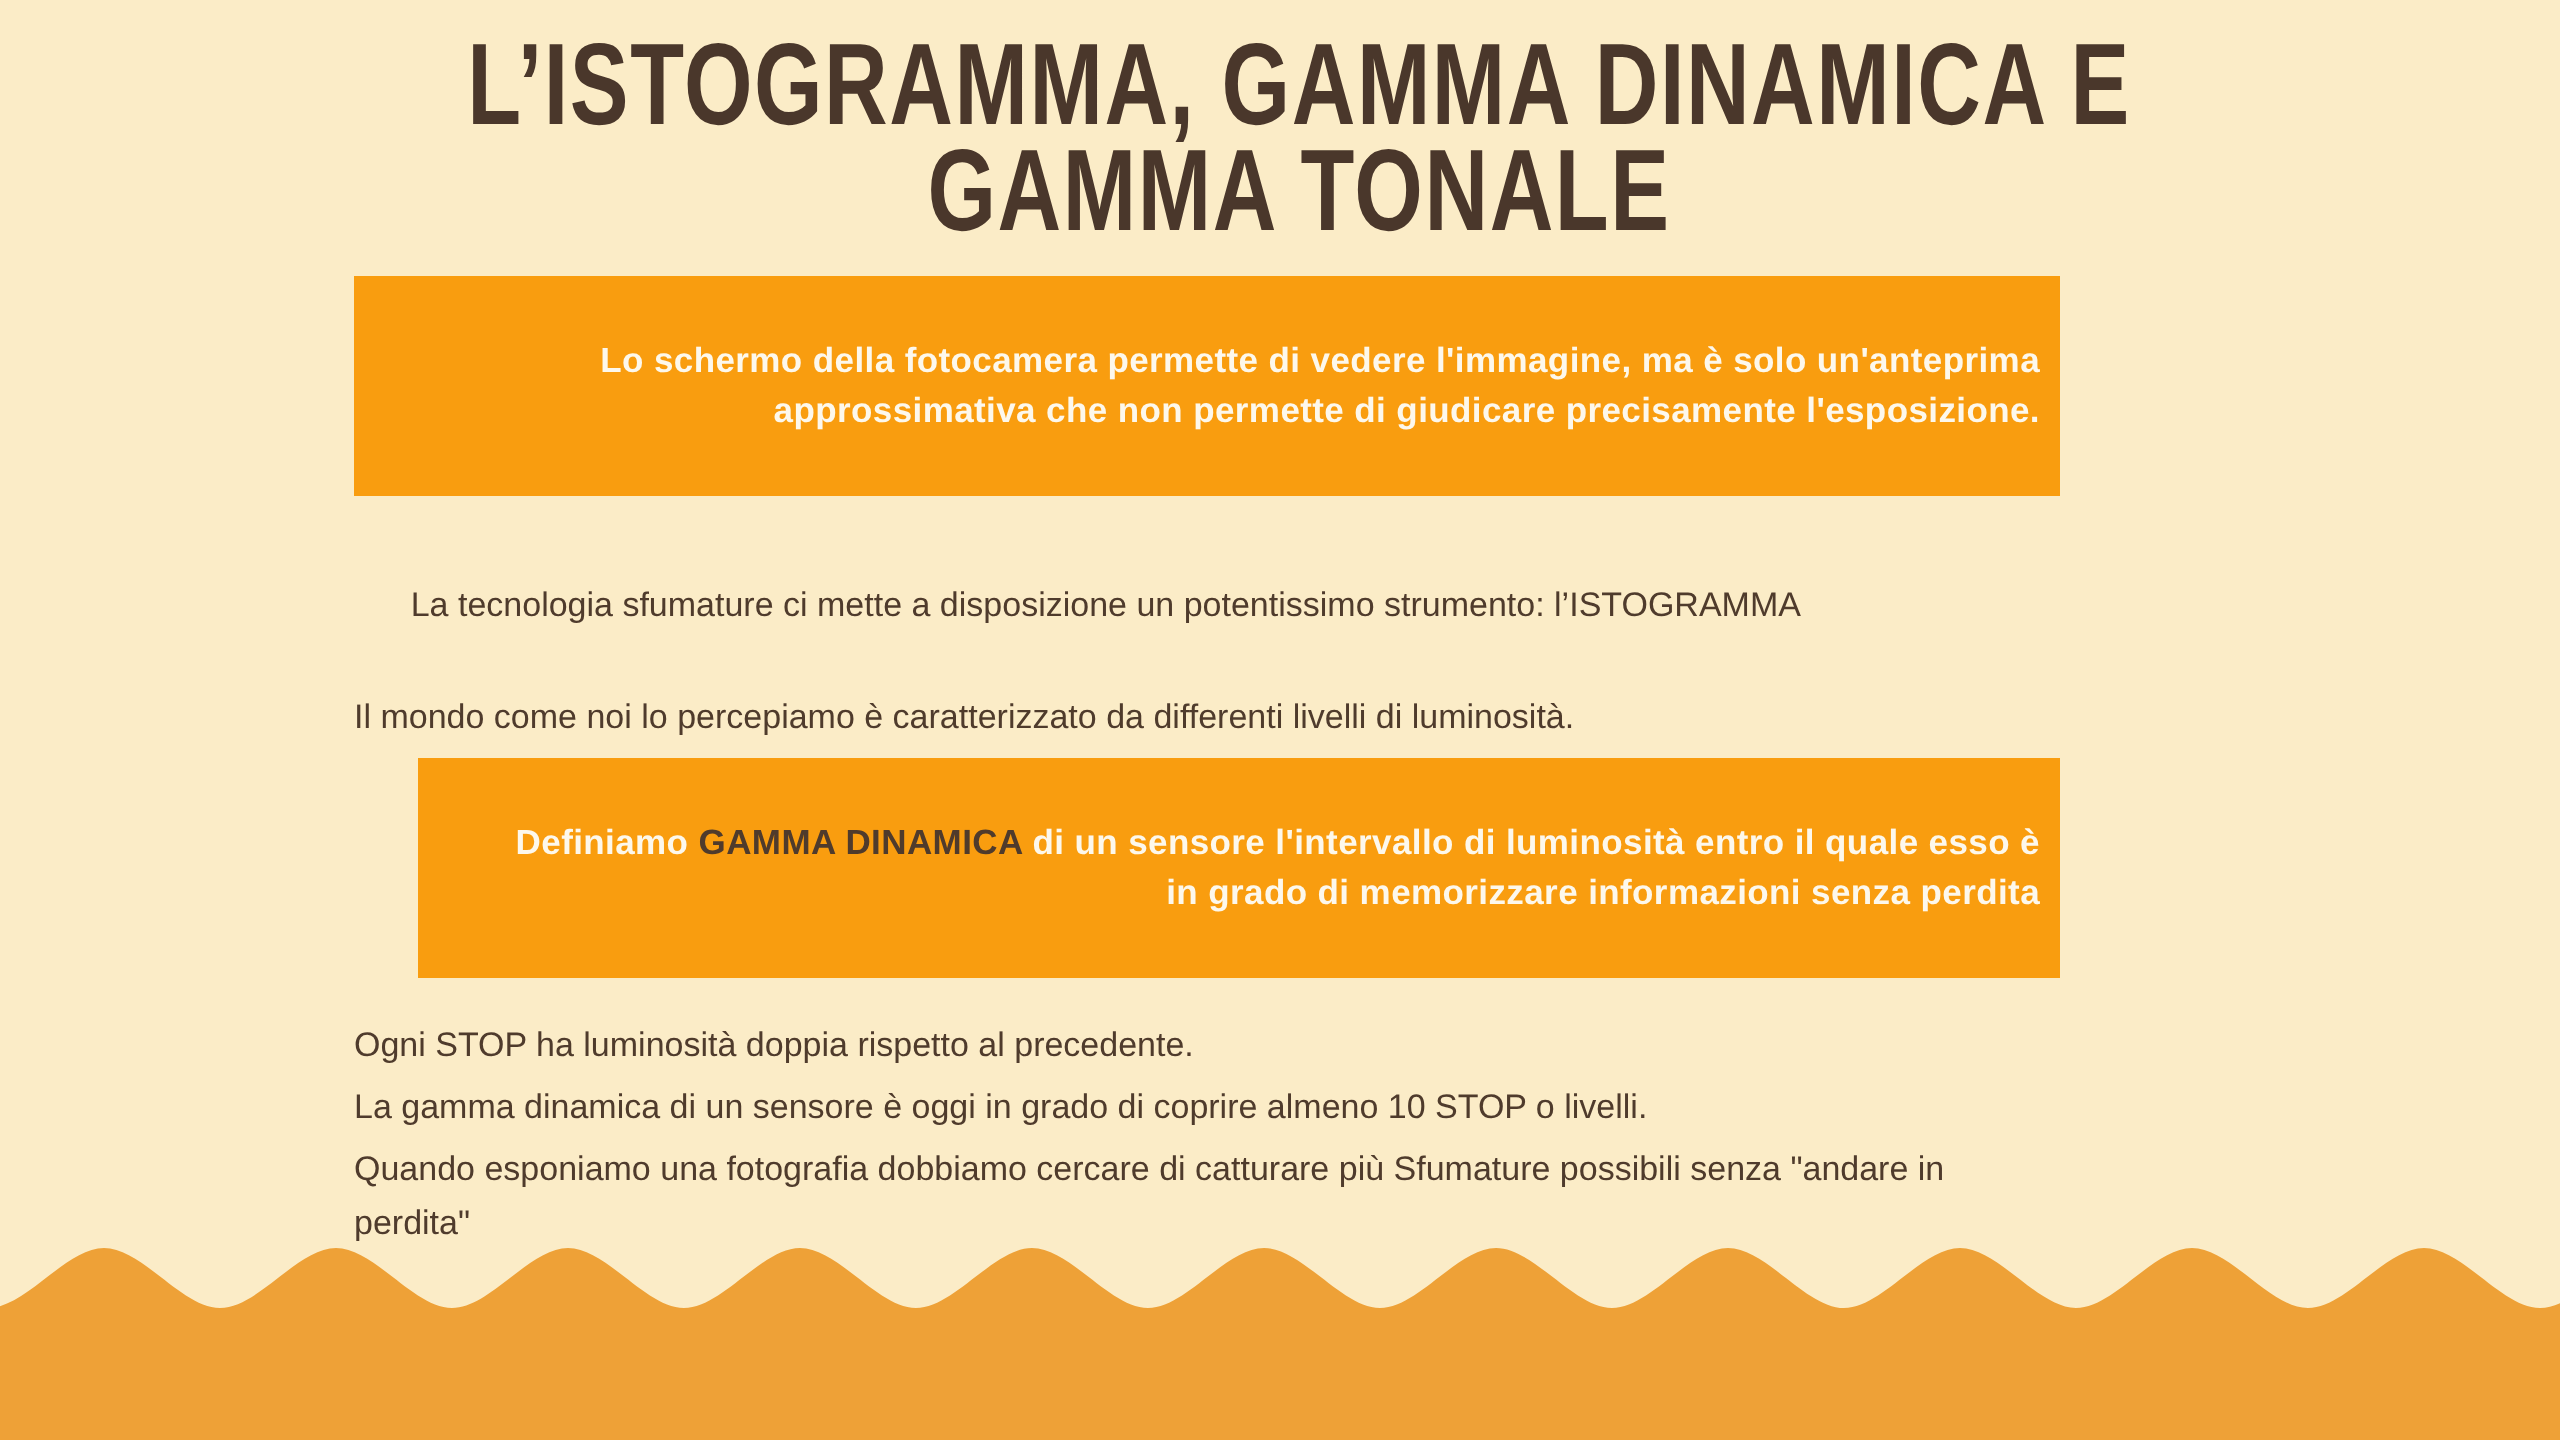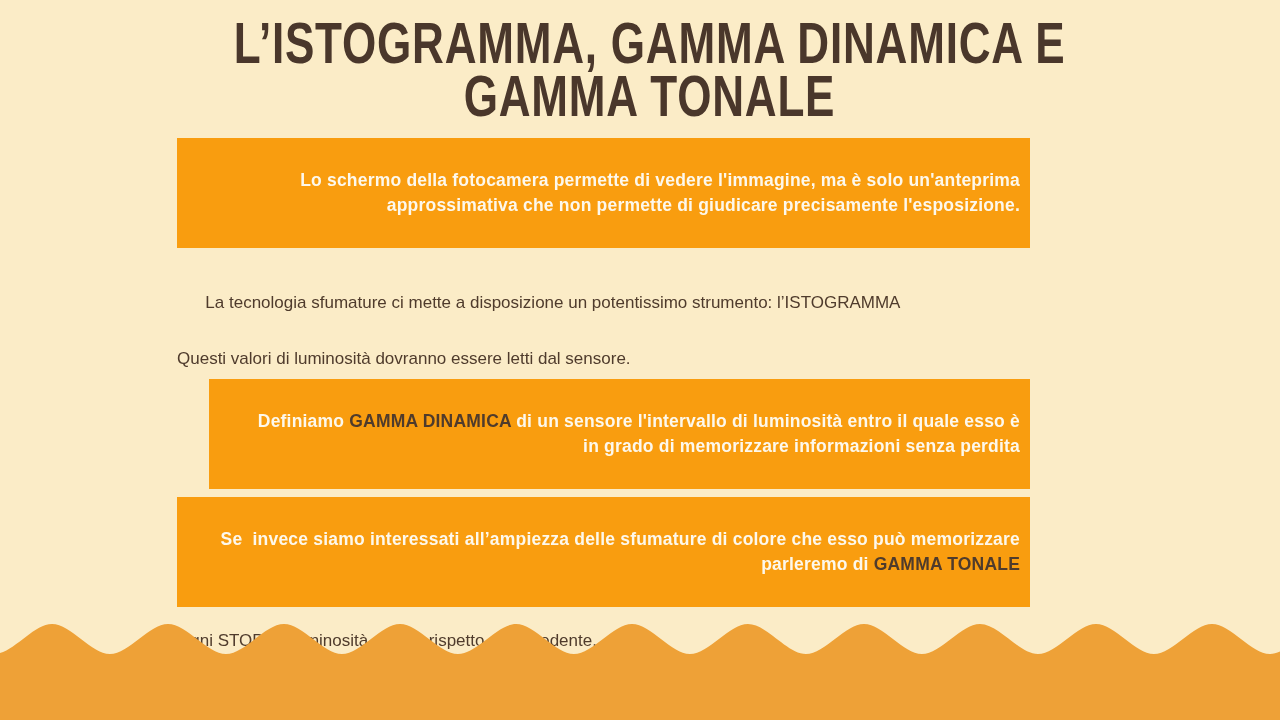--- a/index.html
+++ b/index.html
@@ -83,30 +83,27 @@
   <div class="content">
 
     <div class="callout callout-1">
       <span>Lo schermo della fotocamera permette di vedere l'immagine, ma è solo un'anteprima approssimativa che non permette di giudicare precisamente l'esposizione.</span>
     </div>
 
     <div class="para para-1">
       <span>La tecnologia sfumature ci mette a disposizione un potentissimo strumento: l’</span><span class="hl">ISTOGRAMMA</span>
     </div>
 
+    <div class="para">Il mondo come noi lo percepiamo è caratterizzato da differenti livelli di luminosità.</div>
 
-    <div class="para">Questi valori di luminosità dovranno essere letti dal sensore.</div>
 
     <div class="callout callout-2">
       <span>Definiamo </span><span class="hl">GAMMA DINAMICA</span><span> di un sensore l'intervallo di luminosità entro il quale esso è in grado di memorizzare informazioni senza perdita</span>
     </div>
 
-    <div class="callout callout-3">
-      <span>Se  invece siamo interessati all’ampiezza delle sfumature di colore che esso può memorizzare parleremo di </span><span class="hl">GAMMA TONALE</span>
-    </div>
 
     <div class="para para-4">Ogni STOP ha luminosità doppia rispetto al precedente.</div>
 
     <div class="para para-5">La gamma dinamica di un sensore è oggi in grado di coprire almeno 10 STOP o livelli.</div>
 
     <div class="para para-6">Quando esponiamo una fotografia dobbiamo cercare di catturare più Sfumature possibili senza "andare in perdita"</div>
 
   </div>
 
   <svg class="wave-footer" width="1280" height="96" viewBox="0 0 1280 96" preserveAspectRatio="none">

